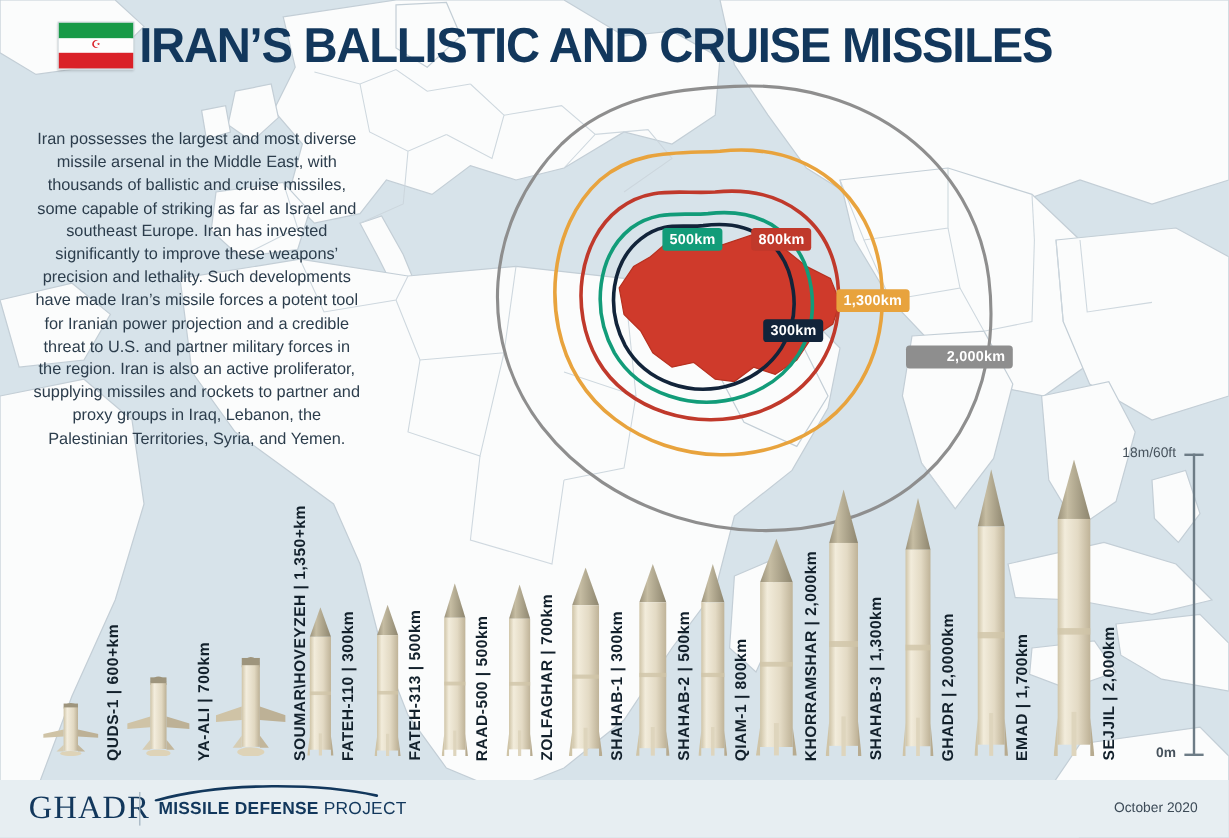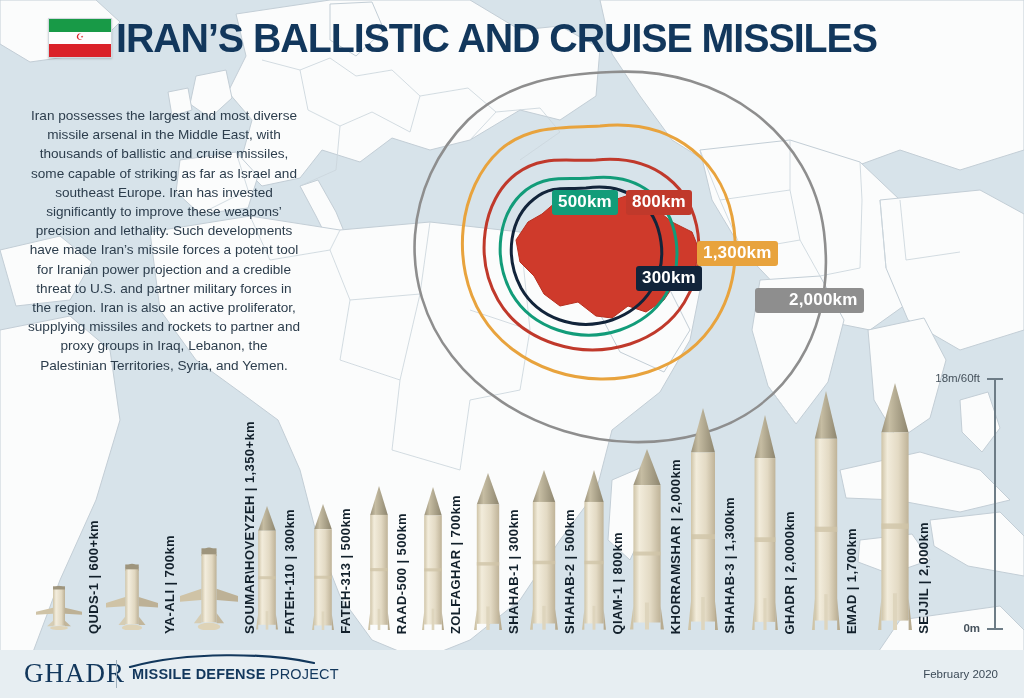--- a/index.html
+++ b/index.html
@@ -32,21 +32,21 @@
   }
 
   
   #intro{
     position:absolute;left:28px;top:106px;width:272px;
     color:#2c3d4c;font-size:13.6px;line-height:19.2px;text-align:center;
   }
 
   
   .ring-label{
-    position:absolute;color:#fff;font-size:17px;font-weight:bold;
+    position:absolute;color:#fff;font-size:12px;font-weight:bold;
     padding:2px 6px 3px 6px;border-radius:3px;white-space:nowrap;letter-spacing:.2px;
   }
 
   
   #lineup{position:absolute;left:0;top:330px;width:1024px;height:318px;}
   .missile{position:absolute;bottom:0;}
   .mlabel{
     position:absolute;bottom:0;left:50%;
     writing-mode:vertical-rl;transform:rotate(180deg);transform-origin:center;
     color:#12202b;font-size:13px;font-weight:bold;letter-spacing:.4px;white-space:nowrap;
@@ -534,16 +534,16 @@
 
   <div id="footer">
     <div id="csis">GHADR</div>
     <div id="divider"></div>
     <svg id="arc" width="190" height="14">
       <path d="M2,13 C60,-3 140,-1 186,9" fill="none" stroke="#12375c" stroke-width="2.2" stroke-linecap="round"></path>
     </svg>
     <div id="mdp">
       <span class="b">MISSILE DEFENSE</span><span> PROJECT</span>
     </div>
-    <div id="date">February 2020</div>
+    <div id="date">October 2020</div>
   </div>
 
 </div>
 
 </body></html>

